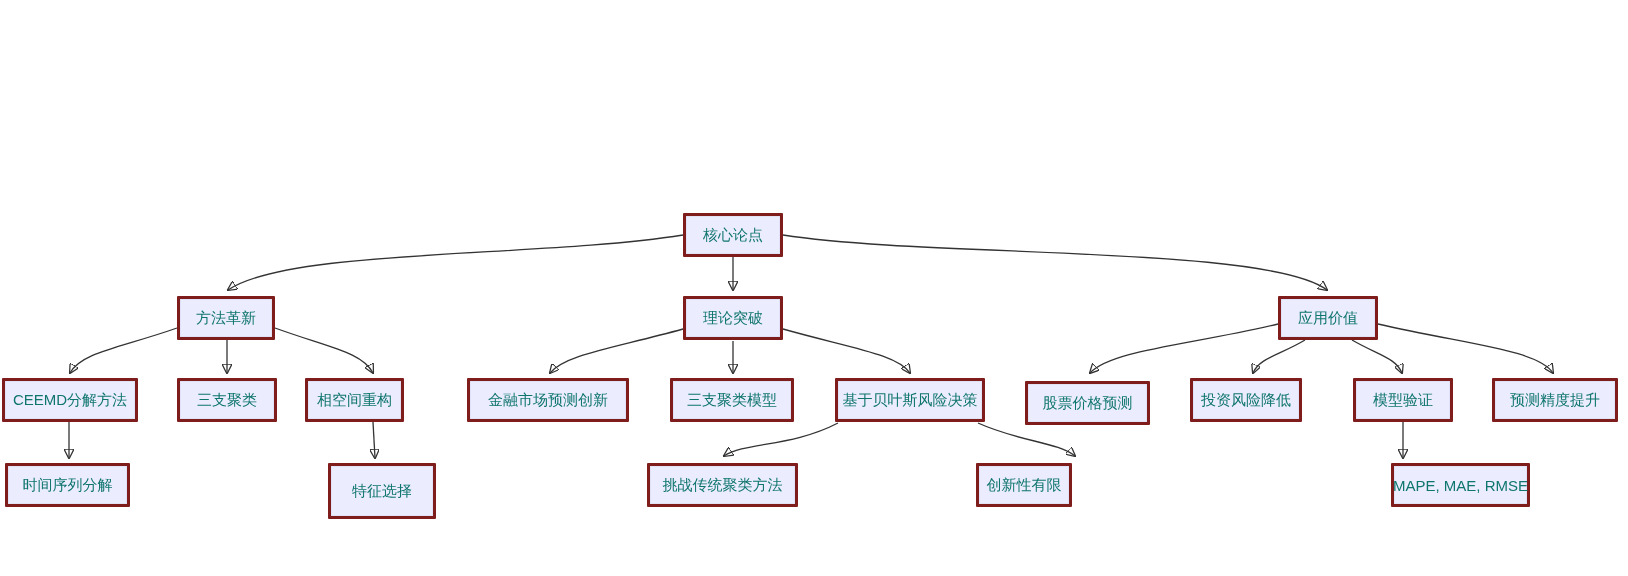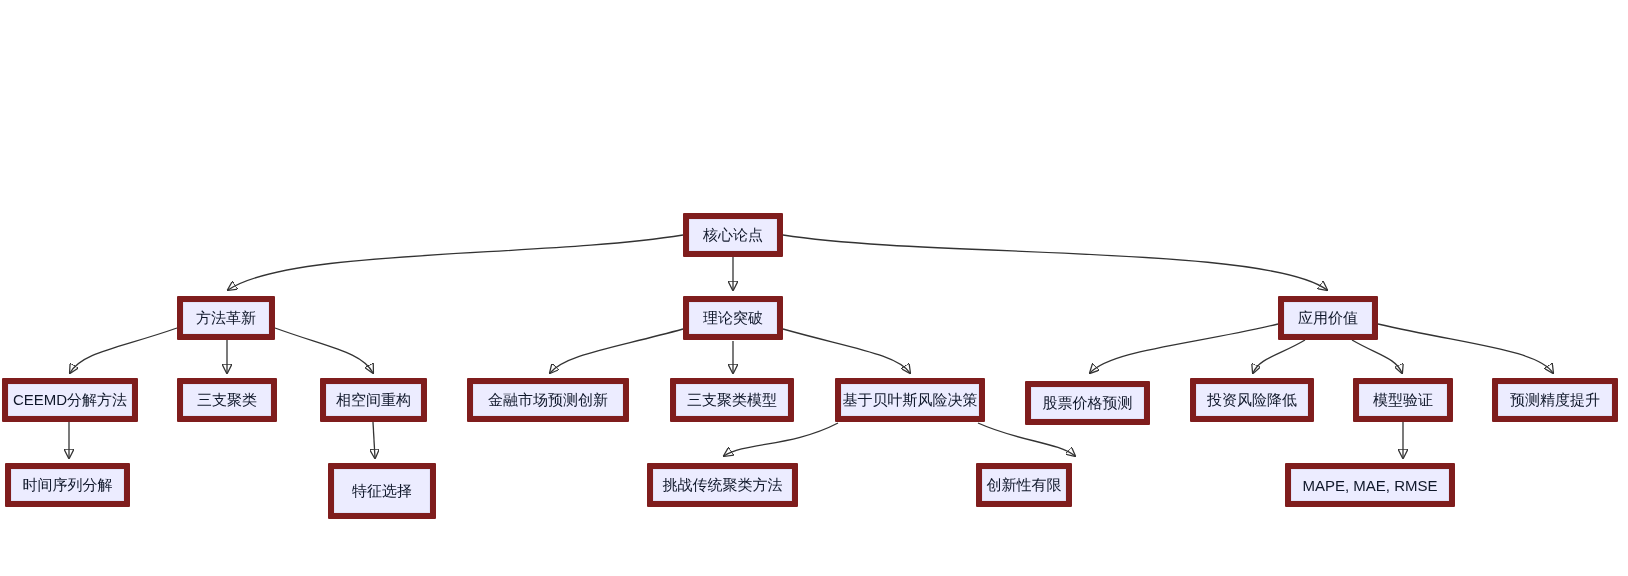--- a/index.html
+++ b/index.html
@@ -24,28 +24,28 @@
   }
   #edge-layer path {
     fill: none;
     stroke: #333333;
     stroke-width: 1.3px;
   }
   .node {
     position: absolute;
     box-sizing: border-box;
     background: #ECECFF;
-    border: 6px solid #7f1d1d;
+    border: 3px solid #7f1d1d;
     border-radius: 1px;
     display: flex;
     align-items: center;
     justify-content: center;
     text-align: center;
     font-size: 15px;
-    color: #0f172a;
+    color: #0f766e;
     white-space: nowrap;
     box-shadow: 0 0 0 0.5px #d8d8f0 inset;
   }
 </style>
 </head>
 <body>
 
 <div id="canvas">
 
   <svg id="edge-layer" viewBox="0 0 1628 576" xmlns="http://www.w3.org/2000/svg">
@@ -75,28 +75,28 @@
   </svg>
 
   <div class="node" style="left:683px;top:213px;width:100px;height:44px">核心论点</div>
 
   <div class="node" style="left:683px;top:296px;width:100px;height:44px">理论突破</div>
   <div class="node" style="left:177px;top:296px;width:98px;height:44px">方法革新</div>
   <div class="node" style="left:1278px;top:296px;width:100px;height:44px">应用价值</div>
 
   <div class="node" style="left:2px;top:378px;width:136px;height:44px">CEEMD分解方法</div>
   <div class="node" style="left:177px;top:378px;width:100px;height:44px">三支聚类</div>
-  <div class="node" style="left:320px;top:378px;width:107px;height:44px">相空间重构</div>
+  <div class="node" style="left:305px;top:378px;width:99px;height:44px">相空间重构</div>
   <div class="node" style="left:467px;top:378px;width:162px;height:44px">金融市场预测创新</div>
   <div class="node" style="left:670px;top:378px;width:124px;height:44px">三支聚类模型</div>
   <div class="node" style="left:835px;top:378px;width:150px;height:44px">基于贝叶斯风险决策</div>
   <div class="node" style="left:1025px;top:381px;width:125px;height:44px">股票价格预测</div>
-  <div class="node" style="left:1190px;top:378px;width:124px;height:44px">投资风险降低</div>
+  <div class="node" style="left:1190px;top:378px;width:112px;height:44px">投资风险降低</div>
   <div class="node" style="left:1353px;top:378px;width:100px;height:44px">模型验证</div>
   <div class="node" style="left:1492px;top:378px;width:126px;height:44px">预测精度提升</div>
 
   <div class="node" style="left:5px;top:463px;width:125px;height:44px">时间序列分解</div>
   <div class="node" style="left:328px;top:463px;width:108px;height:56px">特征选择</div>
   <div class="node" style="left:647px;top:463px;width:151px;height:44px">挑战传统聚类方法</div>
   <div class="node" style="left:976px;top:463px;width:96px;height:44px">创新性有限</div>
-  <div class="node" style="left:1285px;top:463px;width:170px;height:44px">MAPE, MAE, RMSE</div>
+  <div class="node" style="left:1391px;top:463px;width:139px;height:44px">MAPE, MAE, RMSE</div>
 
 </div>
 
 </body></html>

